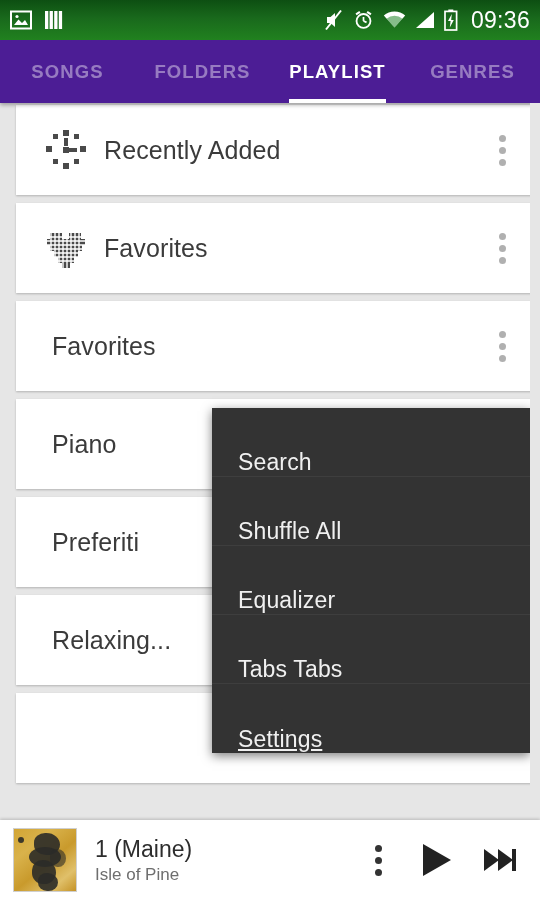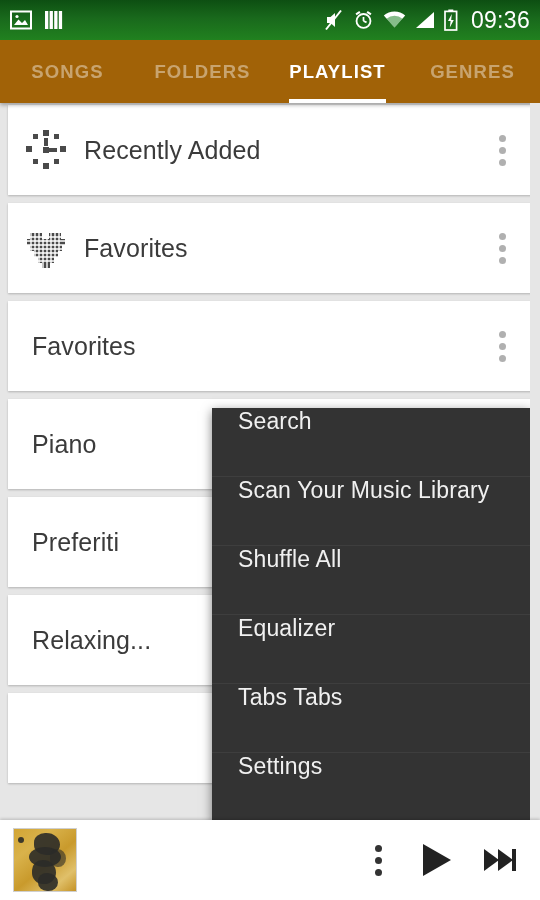--- a/index.html
+++ b/index.html
@@ -18,21 +18,21 @@
     display:flex; align-items:center; padding:0 10px; z-index:30;
   }
   .sb-left { display:flex; align-items:center; gap:12px; }
   .sb-right { margin-left:auto; display:flex; align-items:center; gap:9px; }
   .sb-clock { color:#fff; font-size:23px; letter-spacing:.3px; margin-left:4px; }
   .sb-ic { display:block; }
 
   
   .toolbar {
     position:absolute; top:40px; left:0; width:540px; height:63px;
-    background:#a16207; z-index:29;
+    background:#4c1d95; z-index:29;
     box-shadow:0 2px 4px rgba(0,0,0,.32);
   }
   .tabs { display:flex; height:100%; align-items:center; }
   .tab {
     flex:1; text-align:center; position:relative; height:100%;
     display:flex; align-items:center; justify-content:center;
     font-size:18.5px; font-weight:bold; letter-spacing:1.1px;
     color:rgba(255,255,255,.42);
     cursor:pointer; user-select:none;
   }
@@ -42,23 +42,24 @@
     background:#ffffff;
   }
 
   
   .list {
     position:absolute; top:103px; left:0; width:540px; height:717px;
     background:#e6e6e6; overflow:hidden; z-index:5;
   }
   .card {
     position:relative; background:#ffffff; height:90px;
-    margin:0 8px 8px 8px;
+    margin:0 8px 8px 16px;
     display:flex; align-items:center;
     box-shadow:0 1px 2px rgba(0,0,0,.22);
+    padding-left:12px;
   }
   .card:first-child { margin-top:2px; }
   .card .c-icon {
     width:76px; min-width:76px; display:flex; align-items:center; justify-content:center;
   }
   .card .c-label {
     font-size:25px; color:#3b3b3b; font-weight:400; letter-spacing:.1px;
     white-space:nowrap; overflow:hidden;
   }
   .card.no-icon .c-label { padding-left:24px; }
@@ -69,25 +70,25 @@
   }
   .c-more i { display:block; width:7px; height:7px; border-radius:50%; background:#b0b0b0; }
 
   
   .menu {
     position:absolute; top:408px; left:212px; width:318px;
     background:#333333; z-index:40;
     box-shadow:0 3px 10px rgba(0,0,0,.5);
   }
   .menu-item {
-    height:69px; display:flex; align-items:flex-start;
+    height:69px; display:flex; align-items:flex-end;
     padding-left:26px; color:#f0f0f0; font-size:23px; letter-spacing:.15px;
     border-bottom:1px solid #3e3e3e; cursor:pointer; white-space:nowrap;
   }
-  .menu-item:last-child { border-bottom:none; }
+  .menu-item:last-child { border-bottom:none;text-decoration:underline; }
 
   
   .edge-strip {
     position:absolute; top:103px; right:0; width:10px; height:717px;
     background:#e6e6e6; z-index:41;
   }
 
   
   .player {
     position:absolute; bottom:0; left:0; width:540px; height:80px;
@@ -285,23 +286,20 @@
     </div>
   </div>
 
   <div class="edge-strip"></div>
 
   <div class="menu">
     <div class="menu-item">
         <span>Search</span>
       </div>
     <div class="menu-item">
-        <span>Scan Your Music Library</span>
-      </div>
-    <div class="menu-item">
         <span>Shuffle All</span>
       </div>
     <div class="menu-item">
         <span>Equalizer</span>
       </div>
     <div class="menu-item">
         <span>Tabs Tabs</span>
       </div>
     <div class="menu-item">
         <span>Settings</span>
@@ -310,20 +308,24 @@
 
   <div class="player">
     <div class="art">
       <span class="blot b1"></span>
         <span class="blot b2"></span>
         <span class="blot b3"></span>
       <span class="blot b4"></span>
         <span class="blot b5"></span>
         <span class="blot b6"></span>
     </div>
+    <div class="meta">
+      <div class="title">1 (Maine)</div>
+      <div class="artist">Isle of Pine</div>
+    </div>
     <div class="pcontrols">
       <div class="p-more">
           <i></i>
           <i></i>
           <i></i>
         </div>
       <div class="p-btn">
         <svg width="34" height="36" viewBox="0 0 34 36">
             <path d="M3 2 L31 18 L3 34 Z" fill="#222"></path>
           </svg>

